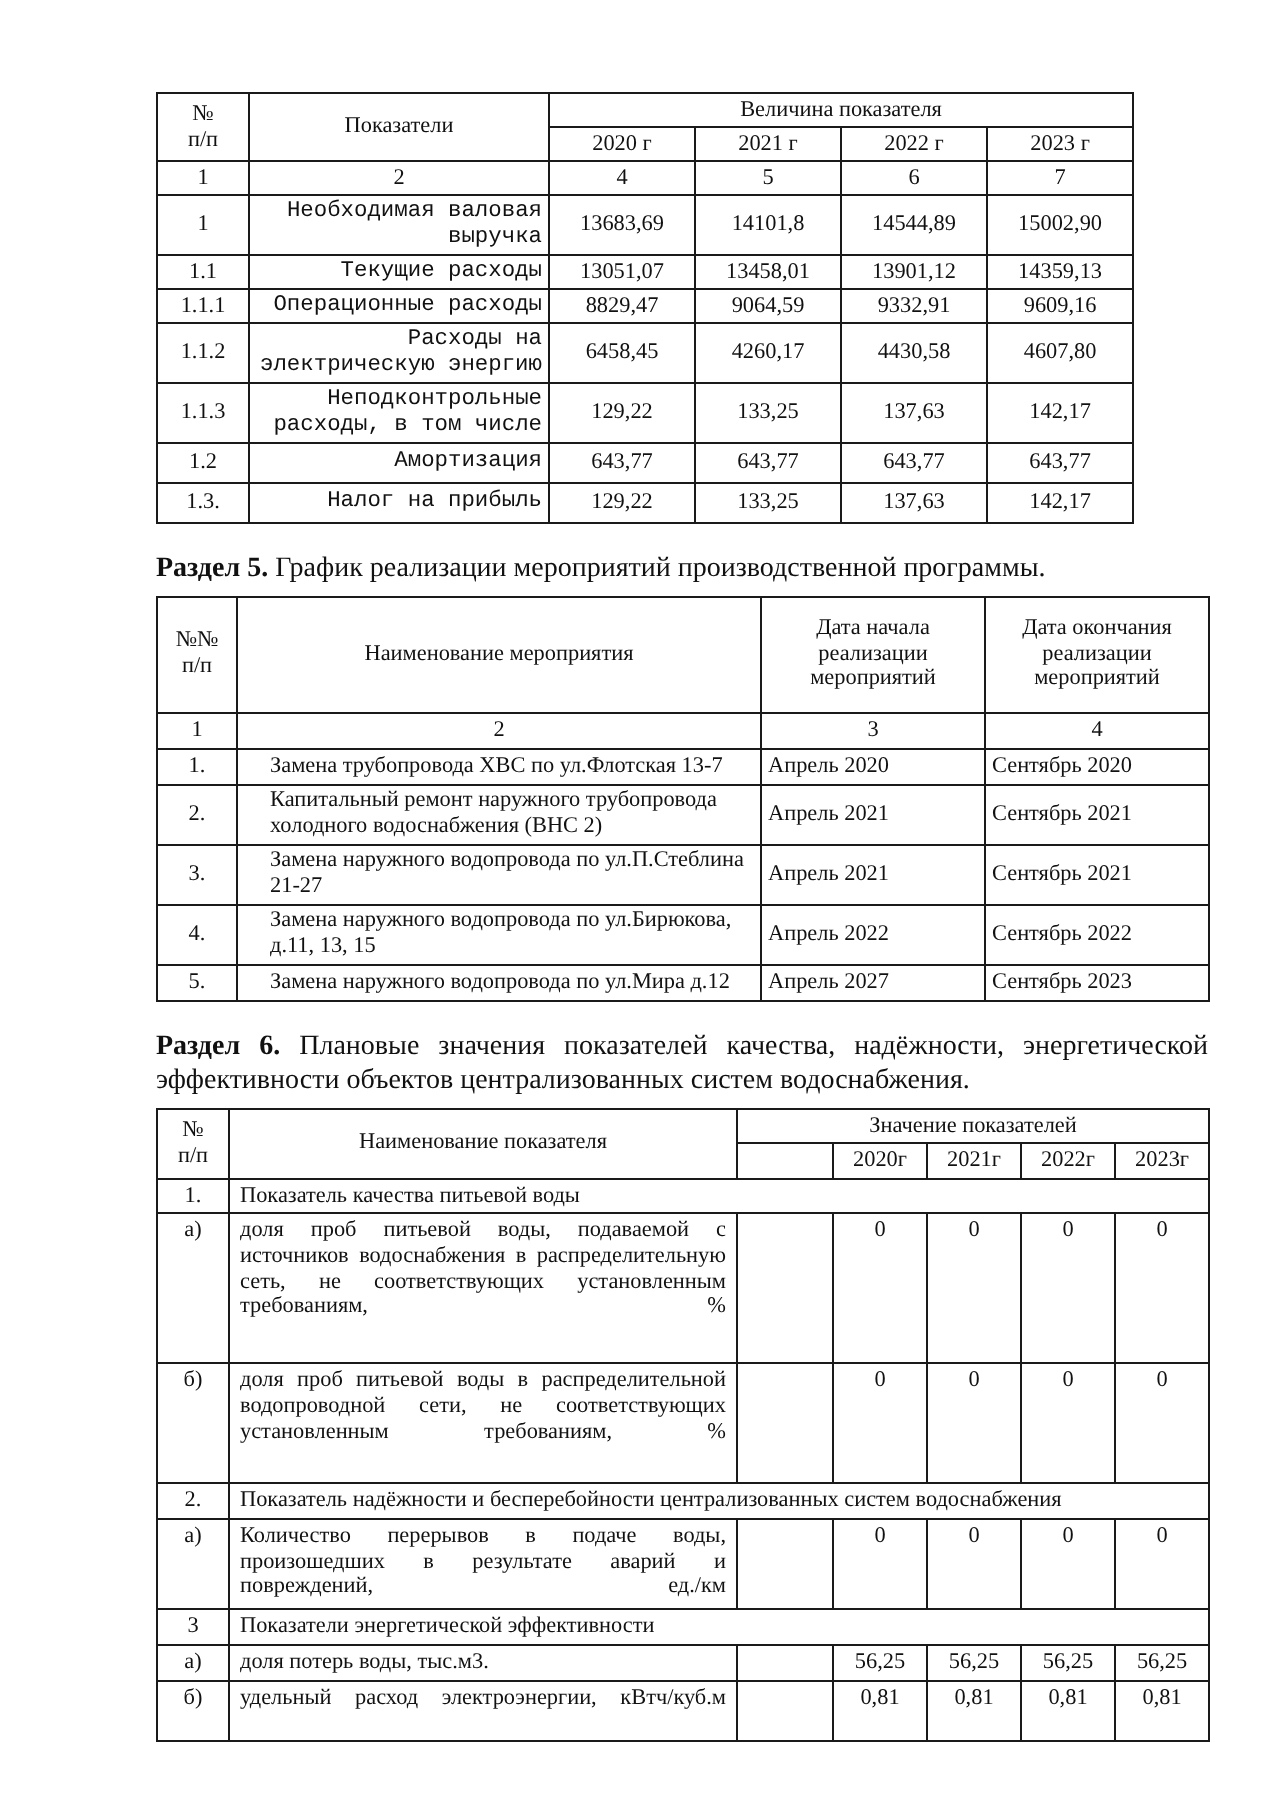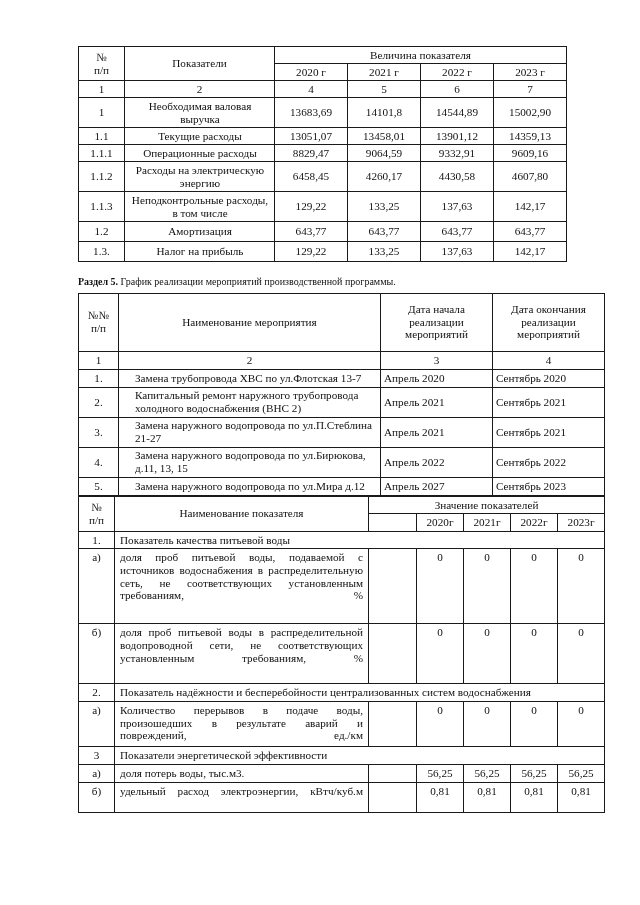--- a/index.html
+++ b/index.html
@@ -41,26 +41,26 @@
     vertical-align: middle;
     font-size: 11.2px;
     line-height: 1.13;
   }
   .c { text-align: center; }
 
   
   #t1 { width: 488px; }
   #t1 td { height: 14px; }
   #t1 .num { text-align: center; white-space: nowrap; }
-  #t1 .name { text-align: center; padding-left: 4px; }
+  #t1 .name { text-align: right; padding-left: 4px; font-family: Liberation Mono, monospace; }
   #t1 .rownum { text-align: center; }
 
   .section-head {
     margin: 14px 0 4px 0;
-    font-size: 10px;
+    font-size: 14px;
     line-height: 1.25;
   }
   .section-head .lbl { font-weight: bold; }
   .section-head.justified {
     text-align: justify;
   }
   .section-head.justified > span.body { }
 
   
   #t2 { width: 526px; }
@@ -235,20 +235,24 @@
         </tr>
         <tr style="height:18px">
           <td class="c">5.</td>
           <td class="ev">Замена наружного водопровода по ул.Мира д.12</td>
           <td class="dt">Апрель 2027</td>
           <td class="dt">Сентябрь 2023</td>
         </tr>
       </tbody>
     </table>
 
+    <div class="section-head justified">
+      <span class="lbl">Раздел  6.</span>
+      <span class="body">Плановые значения показателей качества, надёжности, энергетической эффективности объектов централизованных систем водоснабжения.</span>
+    </div>
 
     <table id="t3">
       <colgroup>
         <col style="width:36px">
         <col style="width:254px">
         <col style="width:48px">
         <col style="width:47px">
         <col style="width:47px">
         <col style="width:47px">
         <col style="width:47px">

